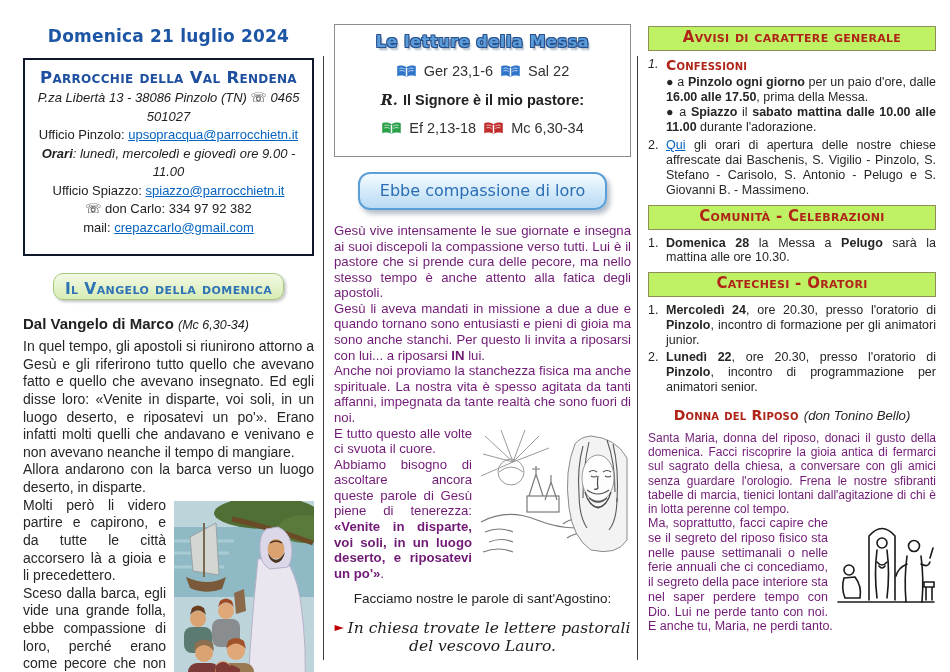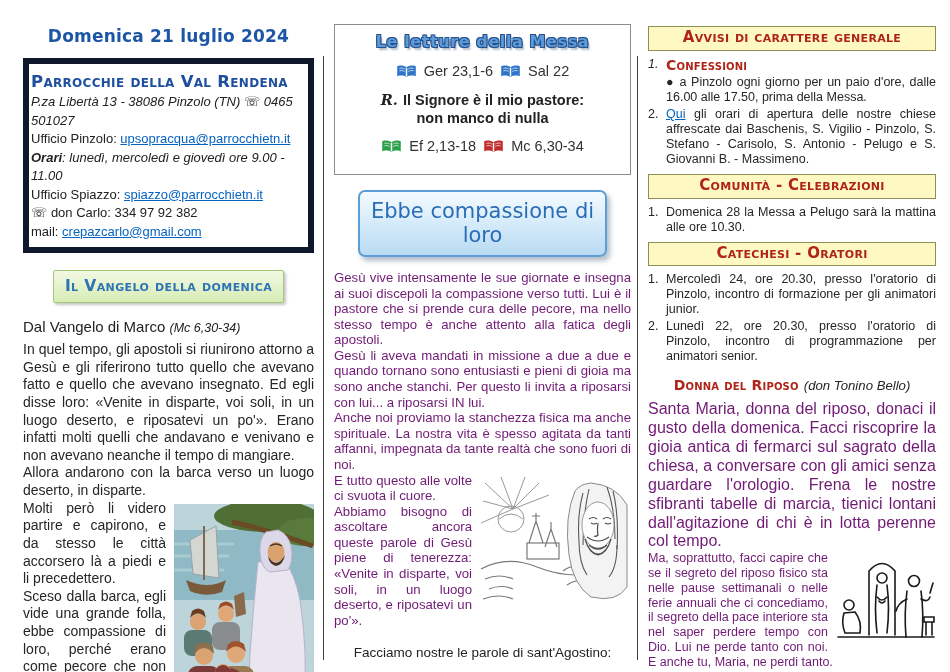--- a/index.html
+++ b/index.html
@@ -8,65 +8,65 @@
   .divider{position:absolute;top:56px;height:604px;width:0;border-left:1.4px solid #3f3f3f;}
   .d1{left:323px;} .d2{left:637px;}
   .col{position:absolute;top:24px;}
   .col-left{left:23px;width:291px;}
   .col-mid{left:334px;width:297px;}
   .col-right{left:648px;width:288px;}
 
   
   .date-title{margin:2px 0 12px;text-align:center;color:#1d56a5;font-size:17px;font-weight:bold;
               font-family:"DejaVu Sans",sans-serif;letter-spacing:.2px;}
-  .parish-box{border:6px solid #0f172a;text-align:left;padding:6px 2px 6px;font-size:13px;line-height:1.42;}
+  .parish-box{border:2px solid #0f172a;text-align:center;padding:6px 2px 17px;font-size:13px;line-height:1.42;}
   .parish-title{color:#1d4f9e;font-weight:bold;font-variant:small-caps;font-size:16.5px;
                 font-family:"DejaVu Sans",sans-serif;letter-spacing:.3px;}
   .green-banner{margin:17px 30px 15px;background:linear-gradient(#f2f9e4,#d7ecb4);
-                border:1px solid #a6c87d;border-radius:2px;box-shadow:2px 2px 3px #c4c4c4;
-                text-align:center;padding:6px 0 7px;color:#2e74b5;font-weight:bold;
+                border:1px solid #a6c87d;border-radius:10px;box-shadow:2px 2px 3px #c4c4c4;
+                text-align:center;padding:6px 0 1px;color:#2e74b5;font-weight:bold;
                 font-variant:small-caps;font-size:15.5px;letter-spacing:.4px;
                 font-family:"DejaVu Sans",sans-serif;}
   .gospel-head{margin:0 0 6px;font-size:15px;}
   .lbody{margin:0;font-size:14px;line-height:1.26;text-align:justify;color:#262626;}
   .gospel-img{float:right;width:140px;height:196px;margin:4px 0 2px 8px;}
 
   
   .letture-box{border:1px solid #8c8c8c;text-align:center;padding:7px 2px 8px;}
   .letture-title{font-family:"DejaVu Sans",sans-serif;font-weight:bold;font-size:16px;color:#5a9bd8;
       text-shadow:-1px -1px 0 #27508e,1px -1px 0 #27508e,-1px 1px 0 #27508e,1px 1px 0 #27508e,2px 3px 2px #a8b2bf;
       letter-spacing:.6px;margin-bottom:5px;}
   .reading-line{font-size:14.5px;color:#333;margin:12px 0;display:flex;justify-content:center;align-items:center;gap:7px;text-align:center;}
   .book-icon{display:inline-flex;align-items:center;}
   .resp{font-size:14.5px;font-weight:bold;color:#222;margin:2px 0;}
   .r-letter{font-family:"DejaVu Serif",serif;font-style:italic;font-weight:bold;margin-right:5px;}
   .ebbe-banner{margin:15px 24px 13px;background:linear-gradient(180deg,#f5fbff,#d2e9f9 55%,#b9daf3);
-               border:2px solid #5b9fd6;border-radius:7px;box-shadow:3px 4px 5px rgba(90,110,135,.45);
-               text-align:center;padding:7px 0 8px;color:#2b6db4;font-size:21px;
+               border:2px solid #5b9fd6;border-radius:12px;box-shadow:3px 4px 5px rgba(90,110,135,.45);
+               text-align:center;padding:7px 0 8px;color:#2b6db4;font-size:16px;
                font-family:"DejaVu Sans",sans-serif;}
   .mbody{margin:0;font-size:13.2px;line-height:1.18;text-align:justify;color:#701a75;}
   .sketch-img{float:right;width:152px;height:132px;margin:2px 0 2px 7px;}
-  .agos-intro{margin:17px 0 4px;text-align:center;font-size:13.5px;}
+  .agos-intro{margin:10px 0 4px;text-align:center;font-size:13.5px;}
   .agos-quote{margin:2px 4px 0;text-align:center;font-size:14px;font-weight:bold;font-style:italic;}
   .pastoral-note{margin:13px 0 0;text-align:center;font-family:"DejaVu Serif",serif;font-style:italic;font-size:15.5px;color:#1c1c1c;}
 
   
   .rwrap{font-size:12.5px;line-height:1.19;color:#262626;}
-  .yellow-h{background:#fef9c3;border:1px solid #8f8f55;text-align:center;color:#b02418;
+  .yellow-h{background:#bef264;border:1px solid #8f8f55;text-align:center;color:#b02418;
             font-weight:bold;font-variant:small-caps;font-size:15px;letter-spacing:.3px;
             font-family:"DejaVu Sans",sans-serif;padding:2px 0 3px;margin:2px 0 6px;}
   .num-item{display:flex;gap:4px;margin:0 0 2px;}
   .num{flex:0 0 14px;}
   .itm{flex:1;text-align:justify;}
   .bullet-line{text-align:justify;margin:1px 0;}
   .donna-head{text-align:center;margin:13px 0 7px;font-size:13.2px;}
   .family-img{float:right;width:100px;height:88px;margin:2px 0 2px 8px;}
 
   
-  .seg-b{font-weight:normal;}
+  .seg-b{font-weight:bold;}
   .seg-i{font-style:italic;}
   .seg-bi{font-weight:bold;font-style:italic;}
   .seg-link{color:#0563c1;text-decoration:underline;cursor:pointer;}
   .seg-ref{font-style:italic;font-size:12.5px;}
   .seg-redsc{color:#b02418;font-weight:bold;font-variant:small-caps;font-size:14px;
              font-family:"DejaVu Sans",sans-serif;letter-spacing:.2px;}
   .seg-arrow{color:#c00000;font-style:normal;font-size:12px;vertical-align:2px;}
   .seg-phone{font-style:normal;}
 </style>
 </head>
@@ -123,21 +123,21 @@
         <circle cx="62" cy="150" r="9" fill="#e0a878"></circle>
         <path d="M52 148 q10 -11 20 0 l-2 -8 q-8 -6 -16 0 Z" fill="#a0522d"></path>
         <rect x="46" y="162" width="34" height="34" rx="9" fill="#9a7a52"></rect>
         <path d="M40 170 Q52 158 66 168 L66 196 L36 196 Z" fill="#803a36"></path>
         <circle cx="49" cy="168" r="8" fill="#dba371"></circle>
         <path d="M41 166 q8 -10 16 0 l0 10 -4 2 -10 -2 Z" fill="#803a36"></path>
         <path d="M60 92 l10 -4 2 22 -10 3 Z" fill="#8a6a4a"></path>
       </svg>
     </div>
 
-    <p class="lbody">Molti però li videro partire e capirono, e da stesso le città accorsero là a piedi e li precedettero.</p>
+    <p class="lbody">Molti però li videro partire e capirono, e da tutte le città accorsero là a gioia e li precedettero.</p>
     <p class="lbody">Sceso dalla barca, egli vide una grande folla, ebbe compassione di loro, perché erano come pecore che non hanno pastore, e si mise a insegnare loro molte cose.</p>
   </section>
 
   <section class="col col-mid">
     <div class="letture-box">
       <div class="letture-title">Le letture della Messa</div>
       <div class="reading-line">
         <span class="book-icon" style="color:#2e74c8">
           <svg width="21" height="15" viewBox="0 0 34 24">
               <path d="M17 5 C13 1.5 4.5 1.5 2 3.5 L2 20 C4.5 18 13 18 17 21 C21 18 29.5 18 32 20 L32 3.5 C29.5 1.5 21 1.5 17 5 Z" fill="currentColor"></path>
@@ -151,21 +151,20 @@
               <path d="M17 5 C13 1.5 4.5 1.5 2 3.5 L2 20 C4.5 18 13 18 17 21 C21 18 29.5 18 32 20 L32 3.5 C29.5 1.5 21 1.5 17 5 Z" fill="currentColor"></path>
               <path d="M17 6 L17 20" stroke="#fff" stroke-width="2.4"></path>
               <path d="M5.5 7 C9 6 12 6.5 14 8 M5.5 11 C9 10 12 10.5 14 12 M20 8 C22 6.5 25 6 28.5 7 M20 12 C22 10.5 25 10 28.5 11" stroke="#fff" stroke-width="1.1" fill="none"></path>
             </svg>
         </span>
         <span>Sal 22</span>
       </div>
       <div class="resp">
         <span class="r-letter">R.</span><span>Il Signore è il mio pastore:</span>
       </div>
-      <div class="resp">non manco di nulla</div>
       <div class="reading-line">
         <span class="book-icon" style="color:#2aa04a">
           <svg width="21" height="15" viewBox="0 0 34 24">
               <path d="M17 5 C13 1.5 4.5 1.5 2 3.5 L2 20 C4.5 18 13 18 17 21 C21 18 29.5 18 32 20 L32 3.5 C29.5 1.5 21 1.5 17 5 Z" fill="currentColor"></path>
               <path d="M17 6 L17 20" stroke="#fff" stroke-width="2.4"></path>
               <path d="M5.5 7 C9 6 12 6.5 14 8 M5.5 11 C9 10 12 10.5 14 12 M20 8 C22 6.5 25 6 28.5 7 M20 12 C22 10.5 25 10 28.5 11" stroke="#fff" stroke-width="1.1" fill="none"></path>
             </svg>
         </span>
         <span>Ef 2,13-18</span>
         <span class="book-icon" style="color:#c02b2b">
@@ -225,20 +224,21 @@
   </section>
 
   <section class="col col-right rwrap">
     <div class="yellow-h">Avvisi di carattere generale</div>
 
     <div class="num-item">
       <span class="num seg-i">1.</span>
       <div class="itm">
         <div><span class="seg-redsc">Confessioni</span></div>
         <div class="bullet-line"><span>● a </span><span class="seg-b">Pinzolo ogni giorno</span><span> per un paio d'ore, dalle </span><span class="seg-b">16.00 alle 17.50</span><span>, prima della Messa.</span></div>
+        <div class="bullet-line"><span>● a </span><span class="seg-b">Spiazzo</span><span> il </span><span class="seg-b">sabato mattina dalle 10.00 alle 11.00</span><span> durante l'adorazione.</span></div>
       </div>
     </div>
     <div class="num-item">
       <span class="num">2.</span>
       <div class="itm"><span class="seg-link">Qui</span><span> gli orari di apertura delle nostre chiese affrescate dai Baschenis, S. Vigilio - Pinzolo, S. Stefano - Carisolo, S. Antonio - Pelugo e S. Giovanni B. - Massimeno.</span></div>
     </div>
 
     <div class="yellow-h" style="margin-top:7px;">Comunità - Celebrazioni</div>
     <div class="num-item">
       <span class="num">1.</span>
@@ -250,21 +250,21 @@
       <span class="num">1.</span>
       <div class="itm"><span class="seg-b">Mercoledì 24</span><span>, ore 20.30, presso l'oratorio di </span><span class="seg-b">Pinzolo</span><span>, incontro di formazione per gli animatori junior.</span></div>
     </div>
     <div class="num-item">
       <span class="num">2.</span>
       <div class="itm"><span class="seg-b">Lunedì 22</span><span>, ore 20.30, presso l'oratorio di </span><span class="seg-b">Pinzolo</span><span>, incontro di programmazione per animatori senior.</span></div>
     </div>
 
     <div class="donna-head"><span class="seg-redsc">Donna del Riposo </span><span class="seg-i">(don Tonino Bello)</span></div>
 
-    <p class="mbody" style="font-size:16px;">Santa Maria, donna del riposo, donaci il gusto della domenica. Facci riscoprire la gioia antica di fermarci sul sagrato della chiesa, a conversare con gli amici senza guardare l'orologio. Frena le nostre sfibranti tabelle di marcia, tienici lontani dall'agitazione di chi è in lotta perenne col tempo.</p>
+    <p class="mbody" style="font-size:12px;">Santa Maria, donna del riposo, donaci il gusto della domenica. Facci riscoprire la gioia antica di fermarci sul sagrato della chiesa, a conversare con gli amici senza guardare l'orologio. Frena le nostre sfibranti tabelle di marcia, tienici lontani dall'agitazione di chi è in lotta perenne col tempo.</p>
 
     <div class="family-img" title="Sacra Famiglia, disegno al tratto">
       <svg width="100" height="88" viewBox="0 0 100 88" xmlns="http://www.w3.org/2000/svg">
         <rect width="100" height="88" fill="#ffffff"></rect>
         <g stroke="#1a1a1a" stroke-width="1.6" fill="none" stroke-linecap="round">
           <path d="M33 82 L33 18 Q46 3 59 18 L59 82"></path>
           <circle cx="46" cy="25" r="5"></circle>
           <path d="M41 32 Q38 55 41 80 M51 32 Q54 55 51 80"></path>
           <path d="M41 44 Q46 50 51 44"></path>
           <path d="M43 48 q3 4 6 0"></path>

